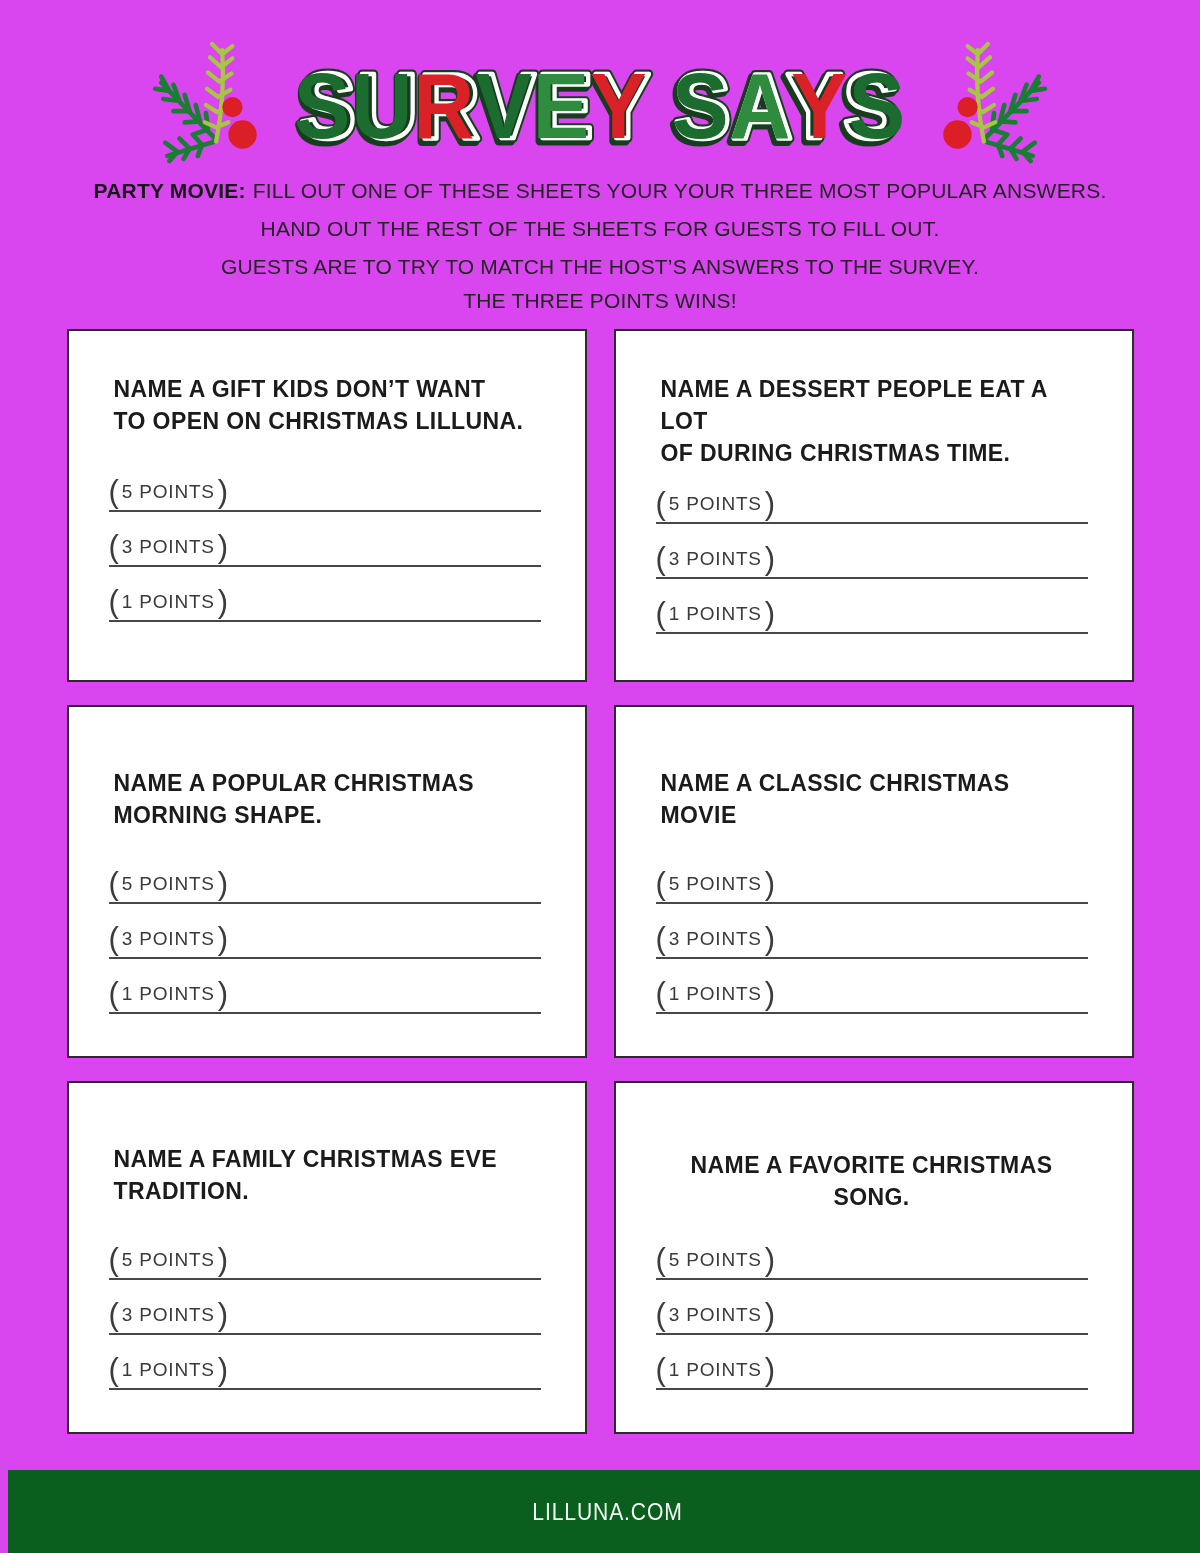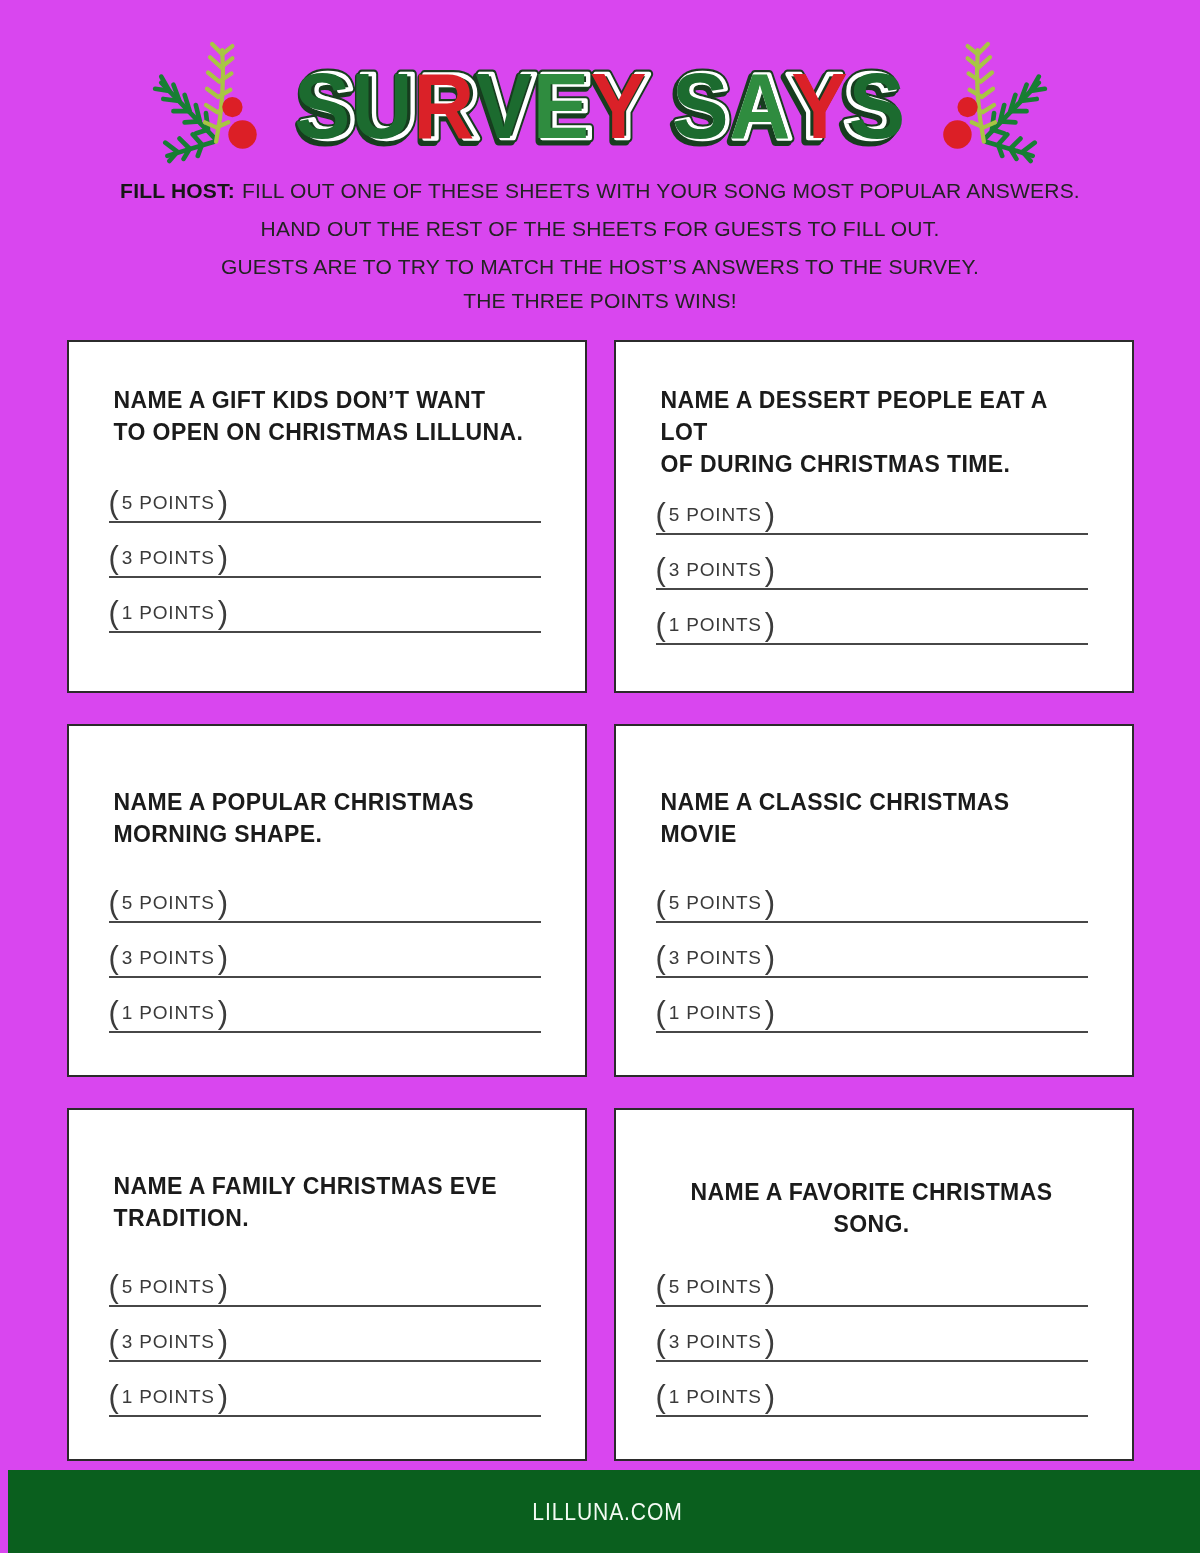--- a/index.html
+++ b/index.html
@@ -23,24 +23,24 @@
     font-weight:bold;font-size:92px;letter-spacing:1px;
   }
   
   .instructions{
     margin-top:10px;text-align:center;color:#232323;
     font-size:21px;line-height:30px;letter-spacing:.2px;
   }
   .instructions b{margin-right:7px;color:#161616;}
   
   .grid{
-    margin-top:24px;
+    margin-top:13px;
     display:grid;
     grid-template-columns:520px 520px;
-    gap:31px 27px;
+    gap:23px 27px;
     justify-content:center;
   }
   .box{
     box-sizing:border-box;
     width:520px;height:353px;
     border:2px solid #2b2b2b;
     background:#fff;
     display:flex;flex-direction:column;
     padding:0 44px 42px 40px;
   }
@@ -118,21 +118,21 @@
       </g>
       <g fill="#dc1f26">
         <circle cx="80" cy="66" r="10"></circle>
         <circle cx="90" cy="93" r="14"></circle>
       </g>
     </svg>
   </header>
 
   <section class="instructions">
     <p style="margin:0;">
-      <b>FILL HOST:</b><span>FILL OUT ONE OF THESE SHEETS WITH YOUR SONG MOST POPULAR ANSWERS.</span>
+      <b>PARTY MOVIE:</b><span>FILL OUT ONE OF THESE SHEETS YOUR YOUR THREE MOST POPULAR ANSWERS.</span>
     </p>
     <p style="margin:8px;">HAND OUT THE REST OF THE SHEETS FOR GUESTS TO FILL OUT.</p>
     <p style="margin:4px;">GUESTS ARE TO TRY TO MATCH THE HOST’S ANSWERS TO THE SURVEY.</p>
     <p style="margin:0;">THE THREE POINTS WINS!</p>
   </section>
 
   <main class="grid" id="grid">
     <section class="box">
       <h2 class="question">
           <span class="qline">NAME A GIFT KIDS DON’T WANT</span>

